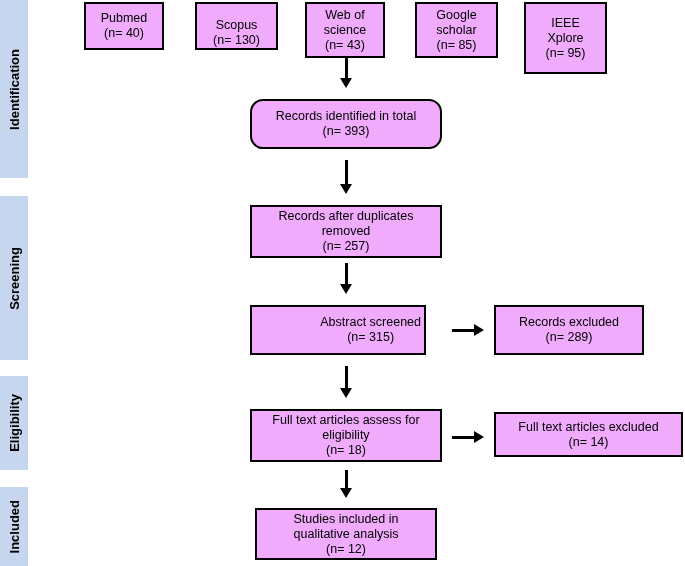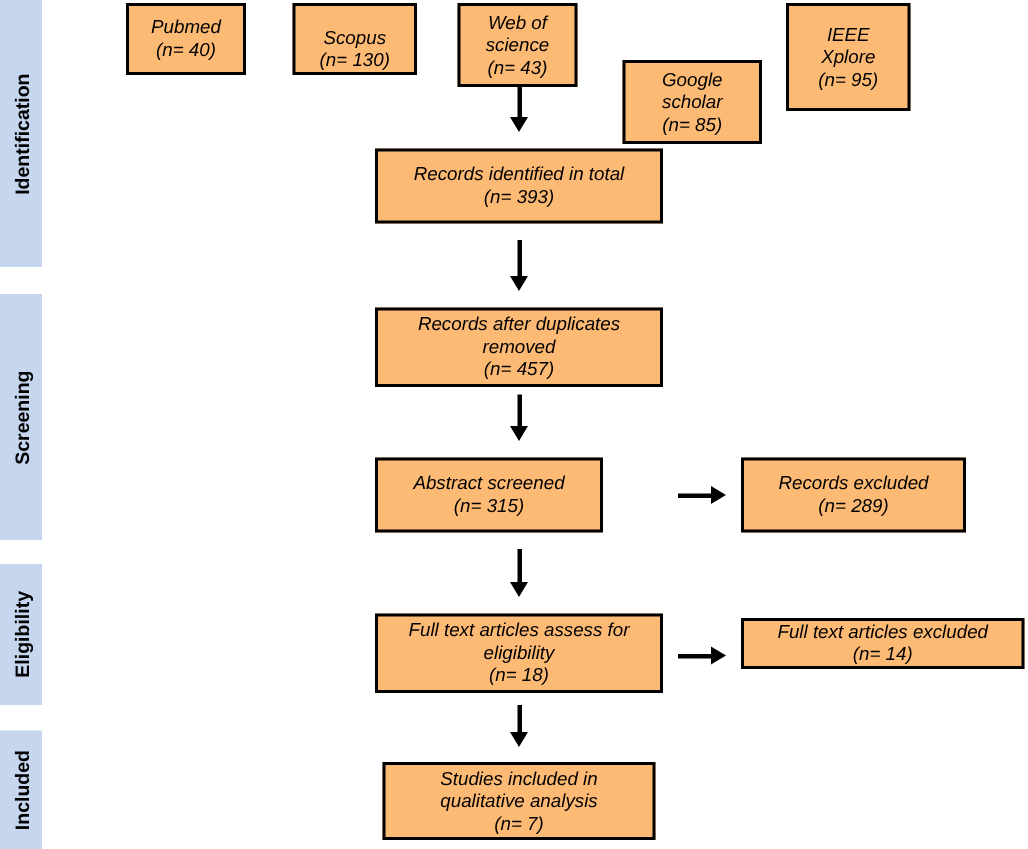--- a/index.html
+++ b/index.html
@@ -34,26 +34,25 @@
     color: #000000;
     letter-spacing: 0px;
     white-space: nowrap;
   }
 
   
   .fbox {
     position: absolute;
     box-sizing: border-box;
     border: 2px solid #000000;
-    background: #fdba74;
+    background: #f0abfc;
     display: flex;
     align-items: center;
     justify-content: center;
     text-align: center;
-    font-style: italic;
   }
   .fbox .fbox-text {
     font-size: 12.5px;
     line-height: 15px;
     color: #000000;
     white-space: pre-line;
     padding: 0 3px;
   }
   .fbox.small .fbox-text {
     font-size: 12.5px;
@@ -135,64 +134,64 @@
       </div>
       <div class="fbox small" style="left: 195px; top: 2px; width: 83px; height: 48px; align-items: flex-end;">
         <span class="fbox-text">Scopus
 (n= 130)</span>
       </div>
       <div class="fbox small" style="left: 305px; top: 2px; width: 80px; height: 56px; justify-content: center;">
         <span class="fbox-text">Web of
 science
 (n= 43)</span>
       </div>
-      <div class="fbox small" style="left: 415px; top: 2px; width: 93px; height: 56px; margin-top: 38px;">
+      <div class="fbox small" style="left: 415px; top: 2px; width: 83px; height: 56px;">
         <span class="fbox-text">Google
 scholar
 (n= 85)</span>
       </div>
       <div class="fbox small" style="left: 524px; top: 2px; width: 83px; height: 72px;">
         <span class="fbox-text">IEEE
 Xplore
 (n= 95)</span>
       </div>
     </div>
 
   <div id="flow-boxes">
-      <div class="fbox" style="left: 250px; top: 99px; width: 192px; height: 50px;">
+      <div class="fbox" style="left: 250px; top: 99px; width: 192px; height: 50px; border-radius: 13px;">
         <span class="fbox-text">Records identified in total
 (n= 393)</span>
       </div>
       <div class="fbox" style="left: 250px; top: 205px; width: 192px; height: 53px;">
         <span class="fbox-text">Records after duplicates
 removed
-(n= 457)</span>
-      </div>
-      <div class="fbox" style="left: 250px; top: 305px; width: 152px; height: 50px;">
+(n= 257)</span>
+      </div>
+      <div class="fbox" style="left: 250px; top: 305px; width: 176px; height: 50px; justify-content: flex-end;">
         <span class="fbox-text">Abstract screened
 (n= 315)</span>
       </div>
       <div class="fbox" style="left: 250px; top: 409px; width: 192px; height: 53px;">
         <span class="fbox-text">Full text articles assess for
 eligibility
 (n= 18)</span>
       </div>
       <div class="fbox" style="left: 255px; top: 508px; width: 182px; height: 52px;">
         <span class="fbox-text">Studies included in
 qualitative analysis
-(n= 7)</span>
+(n= 12)</span>
       </div>
     </div>
 
   <div id="exclusion-boxes">
       <div class="fbox" style="left: 494px; top: 305px; width: 150px; height: 50px;">
         <span class="fbox-text">Records excluded
 (n= 289)</span>
       </div>
-      <div class="fbox" style="left: 494px; top: 412px; width: 189px; height: 34px;">
+      <div class="fbox" style="left: 494px; top: 412px; width: 189px; height: 45px;">
         <span class="fbox-text">Full text articles excluded
 (n= 14)</span>
       </div>
     </div>
 
   <div id="arrow-layer">
       <div class="arrow-down" style="left: 346px; top: 58px;">
         <div class="shaft" style="height: 21px;"></div>
         <div class="head" style="top: 20px;"></div>
       </div>

